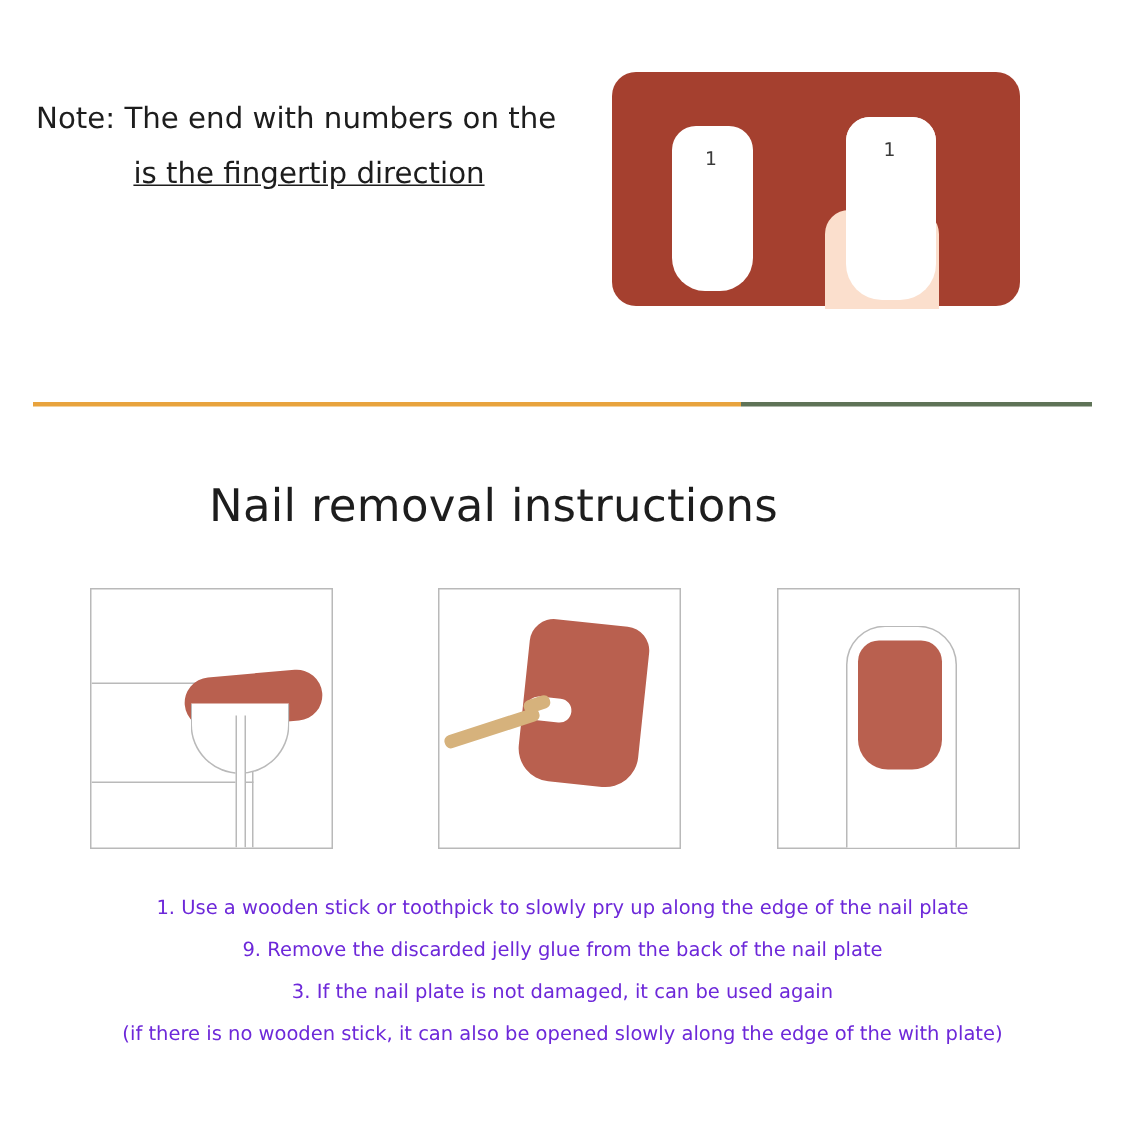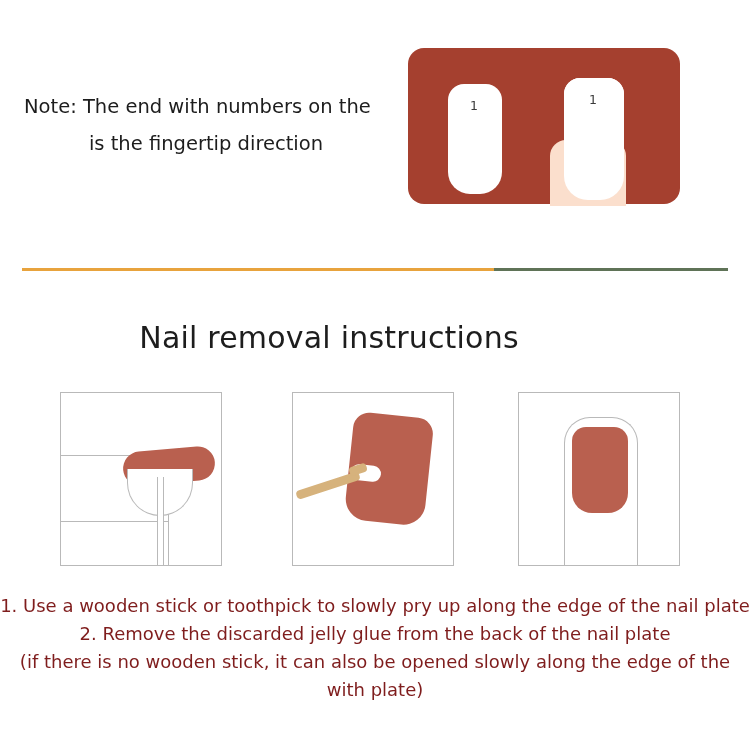--- a/index.html
+++ b/index.html
@@ -21,33 +21,33 @@
     position: absolute;
     left: 0;
     top: 0;
     width: 750px;
     height: 250px;
   }
 
   .note-block {
     position: absolute;
     left: 18px;
-    top: 88px;
+    top: 60px;
     width: 372px;
     text-align: center;
   }
   .note-line {
     font-size: 19.5px;
     line-height: 37px;
     color: #1d1d1d;
     white-space: nowrap;
   }
   .note-line.l1 { text-align: left; padding-left: 6px; }
   .note-line.l2 { text-align: center; padding-left: 28px; }
-  .note-line.l3 { text-align: center; padding-left: 4px; }
+  .note-line.l3 { text-align: center; padding-left: 4px; text-decoration: underline; }
 
   
   .plate {
     position: absolute;
     left: 408px;
     top: 48px;
     width: 272px;
     height: 156px;
     background: #a5402f;
     border-radius: 16px;
@@ -270,23 +270,23 @@
 
   
   .instructions {
     position: absolute;
     left: 0;
     top: 592px;
     width: 750px;
     text-align: center;
   }
   .instr-line {
-    font-size: 18px;
+    font-size: 13px;
     line-height: 28px;
-    color: #7f1d1d;
+    color: #6d28d9;
   }
 </style>
 </head>
 <body>
 
 <div class="top-section">
 
   <div class="note-block">
     <div class="note-line l1">Note: The end with numbers on the</div>
     <div class="note-line l3">is the fingertip direction</div>
@@ -332,15 +332,16 @@
 
   <div class="panel p3">
     <div class="finger-shape"></div>
     <div class="nail-clean"></div>
   </div>
 
 </div>
 
 <div class="instructions">
   <div class="instr-line">1. Use a wooden stick or toothpick to slowly pry up along the edge of the nail plate</div>
-  <div class="instr-line">2. Remove the discarded jelly glue from the back of the nail plate</div>
+  <div class="instr-line">9. Remove the discarded jelly glue from the back of the nail plate</div>
+  <div class="instr-line">3. If the nail plate is not damaged, it can be used again</div>
   <div class="instr-line">(if there is no wooden stick, it can also be opened slowly along the edge of the with plate)</div>
 </div>
 
 </body></html>

